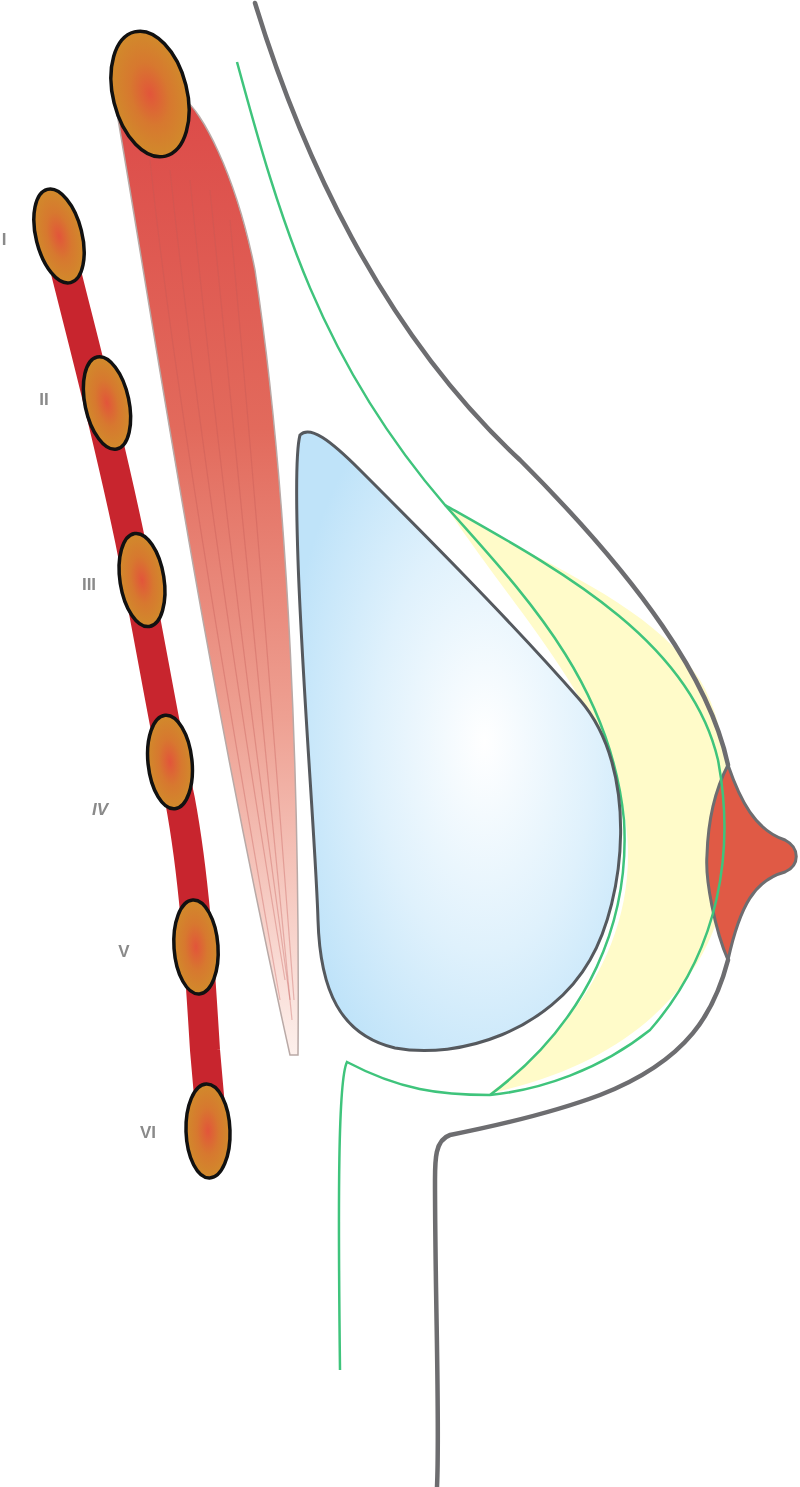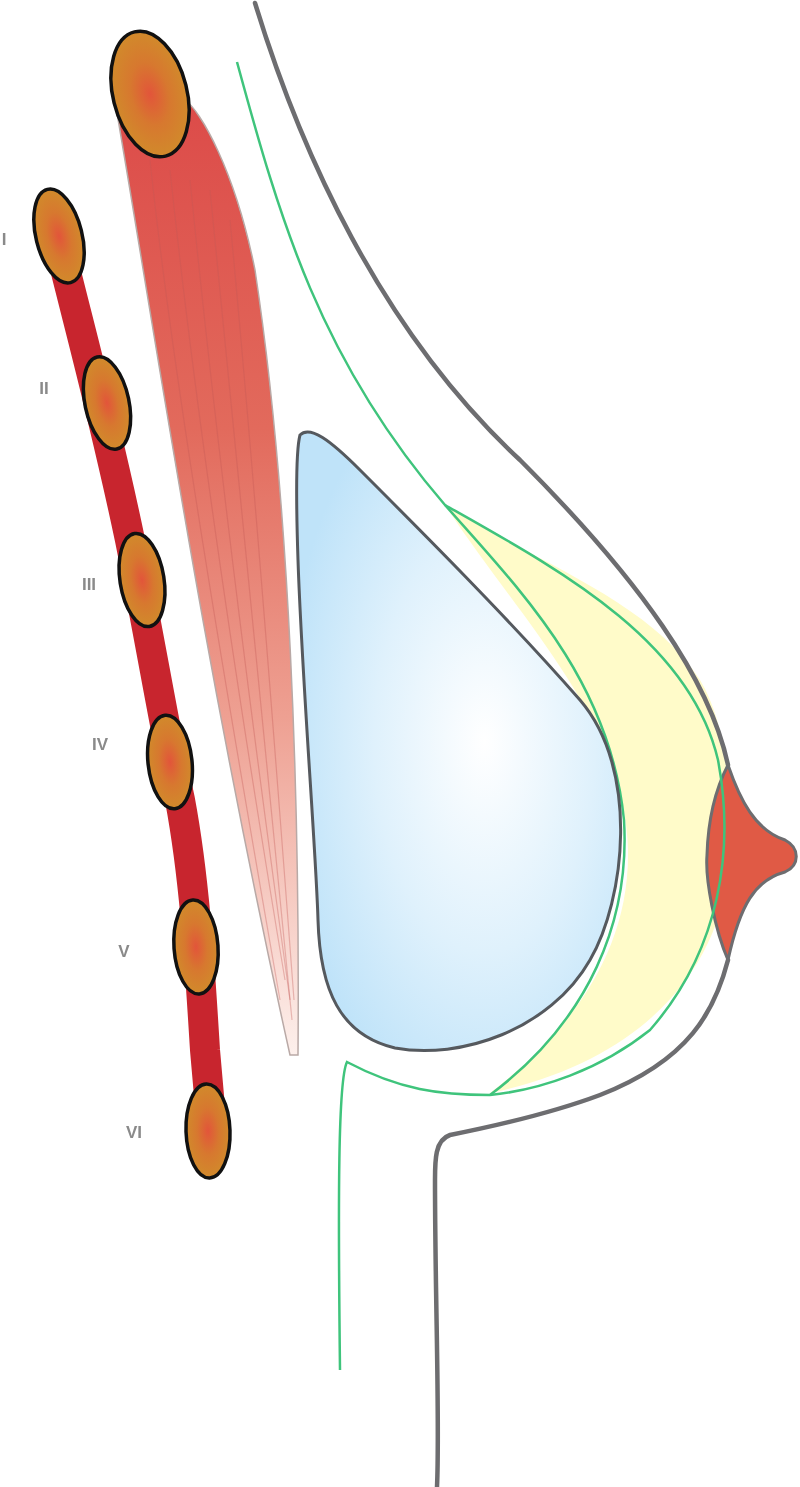--- a/index.html
+++ b/index.html
@@ -63,17 +63,17 @@
   <g fill="none" stroke="#3fc47c" stroke-width="2.5">
     <path d="M 237 62 C 280 220, 320 360, 445 505 C 520 590, 610 680, 624 820 C 630 920, 590 1020, 490 1095"></path>
     <path d="M 445 505 C 560 570, 690 640, 718 760 C 735 850, 720 950, 650 1030 C 600 1070, 540 1090, 490 1095"></path>
     <path d="M 490 1095 C 440 1095, 400 1090, 347 1062 C 338 1080, 338 1200, 340 1370"></path>
   </g>
 
   <path d="M 300 435 C 310 425, 330 440, 360 470 C 420 530, 510 620, 580 700 C 640 770, 625 900, 590 960 C 550 1030, 460 1060, 395 1048 C 340 1035, 320 990, 318 920 C 316 850, 302 680, 298 560 C 296 500, 296 450, 300 435 Z" fill="url(#implantGrad)" stroke="#55595e" stroke-width="3"></path>
 </svg>
 
 <span class="rib-label" style="left:4px; top:240px;">I</span>
-<span class="rib-label" style="left:44px; top:389px;">II</span>
+<span class="rib-label" style="left:44px; top:400px;">II</span>
 <span class="rib-label" style="left:89px; top:585px;">III</span>
-<span class="rib-label" style="left:100px; top:745px;">IV</span>
+<span class="rib-label" style="left:100px; top:810px;font-style:italic;">IV</span>
 <span class="rib-label" style="left:124px; top:952px;">V</span>
-<span class="rib-label" style="left:134px; top:1133px;">VI</span>
+<span class="rib-label" style="left:148px; top:1133px;">VI</span>
 
 </body></html>

